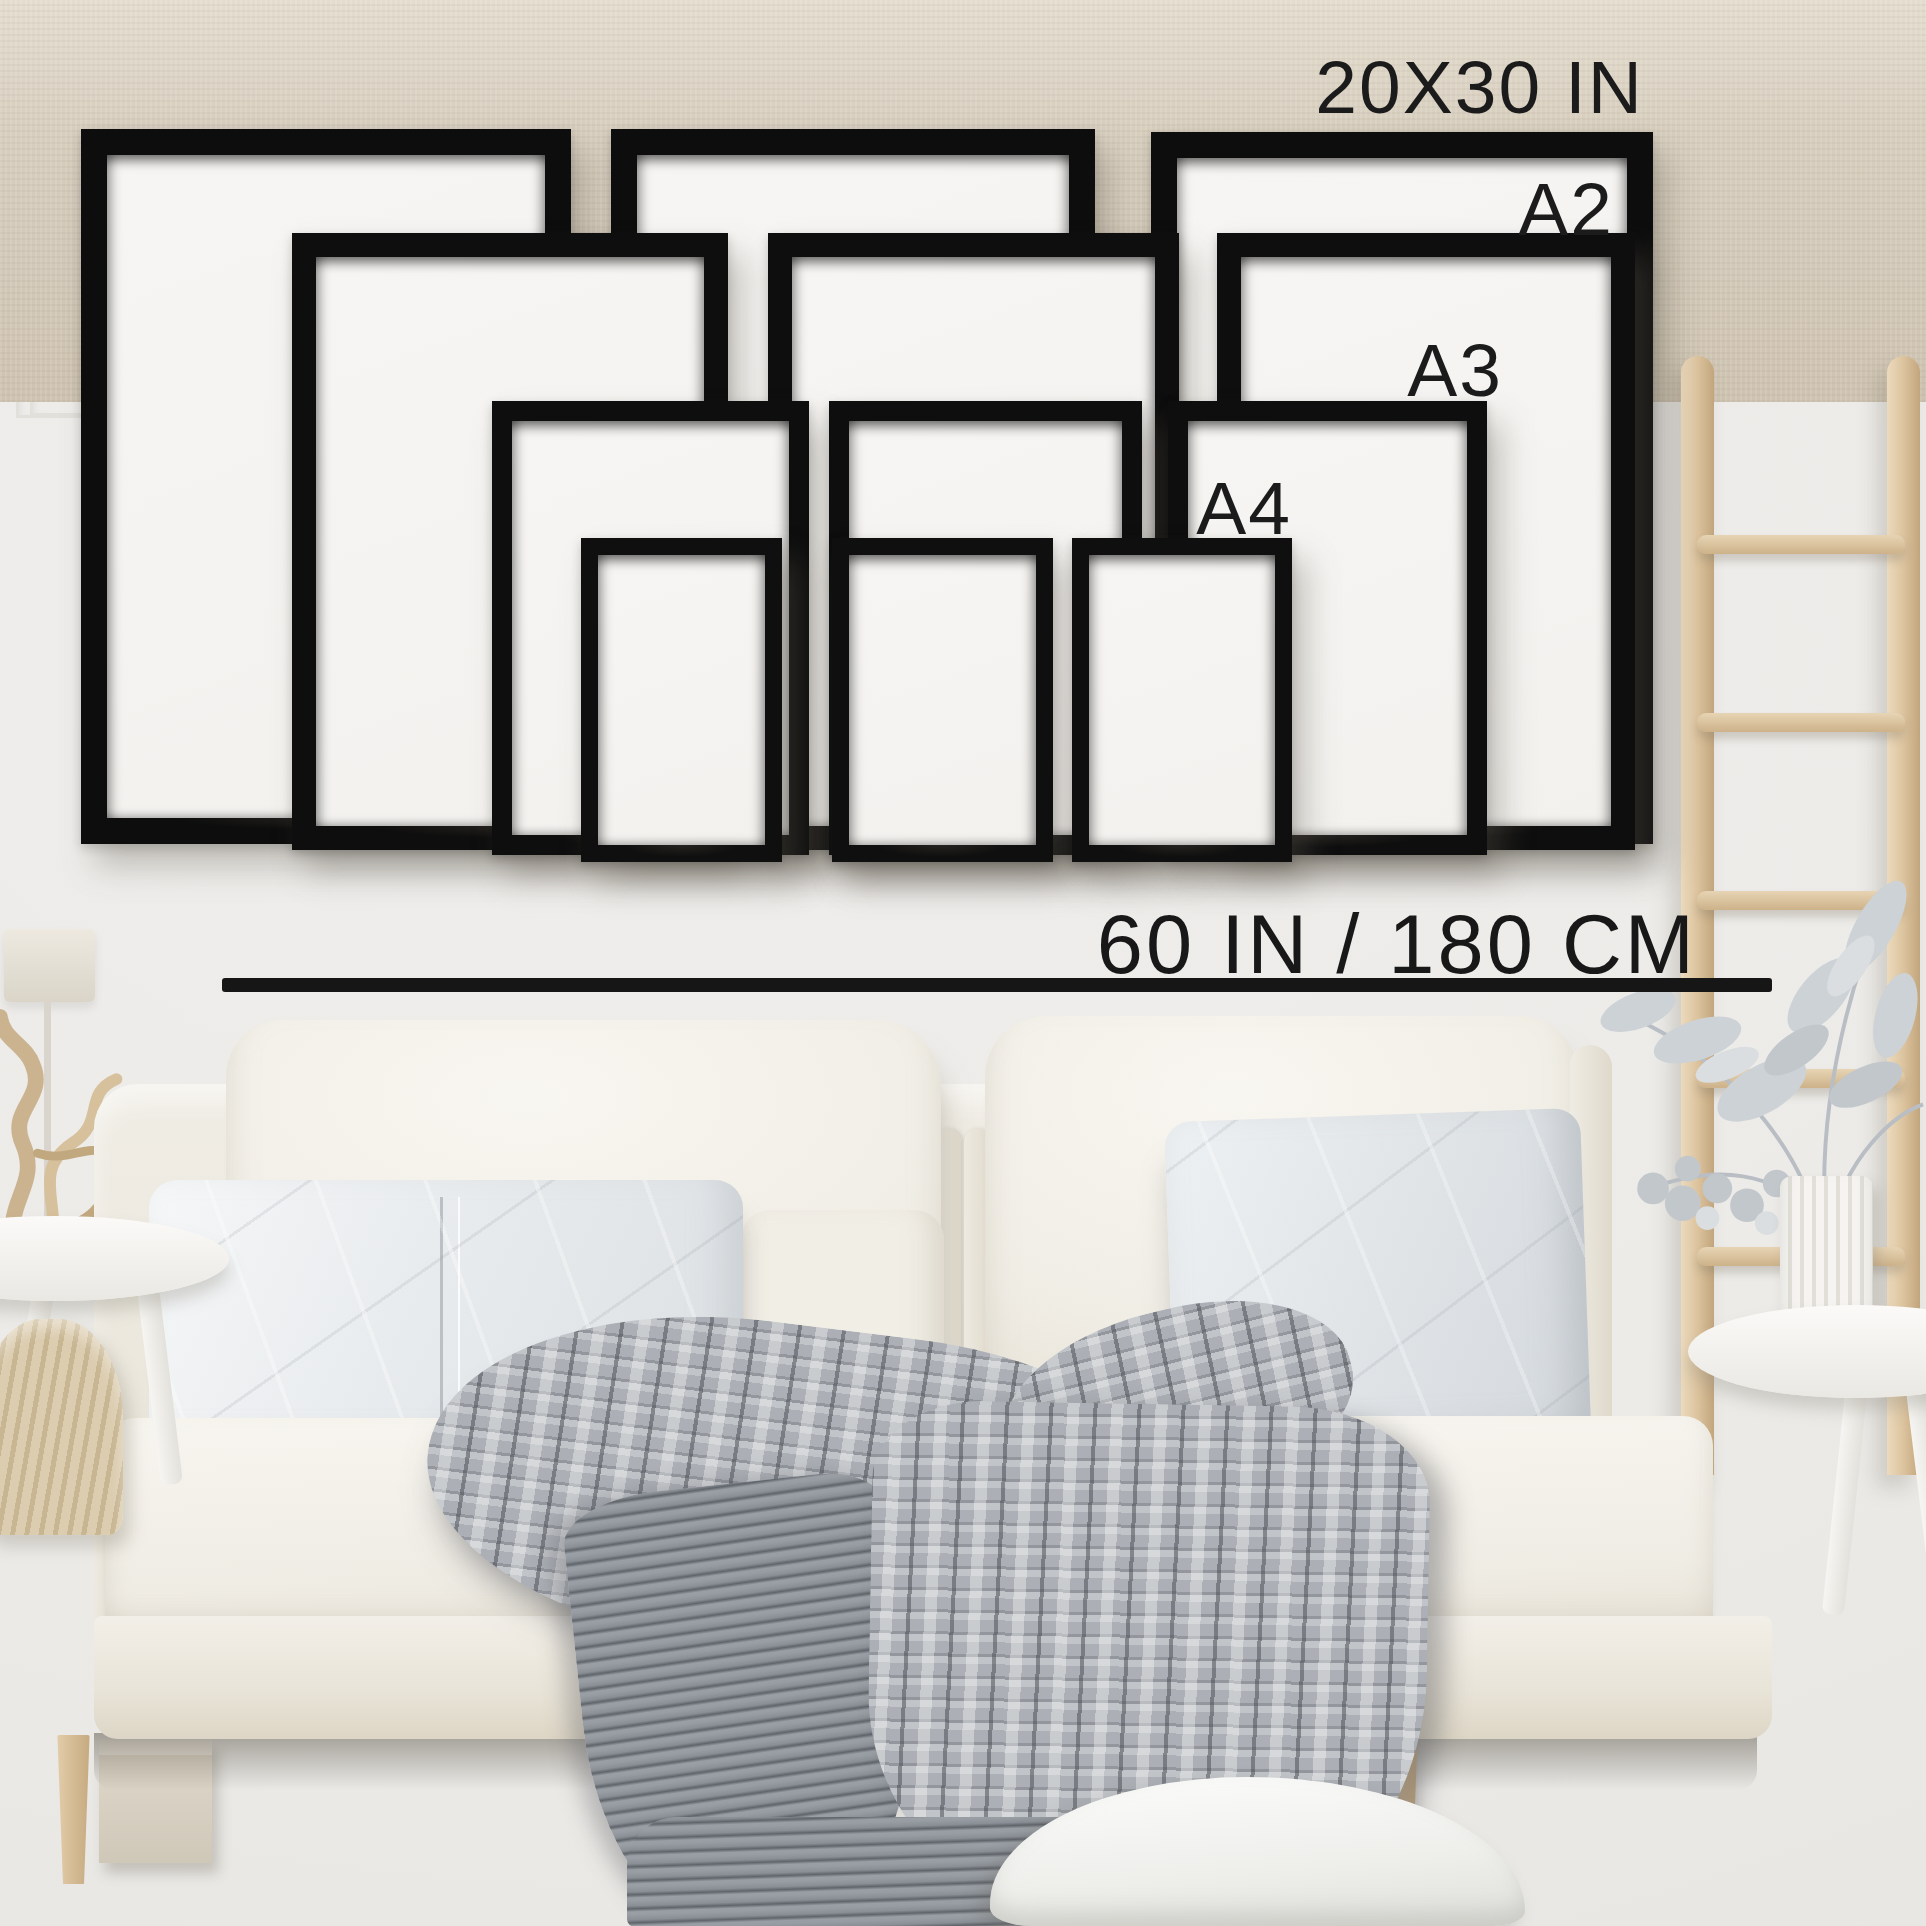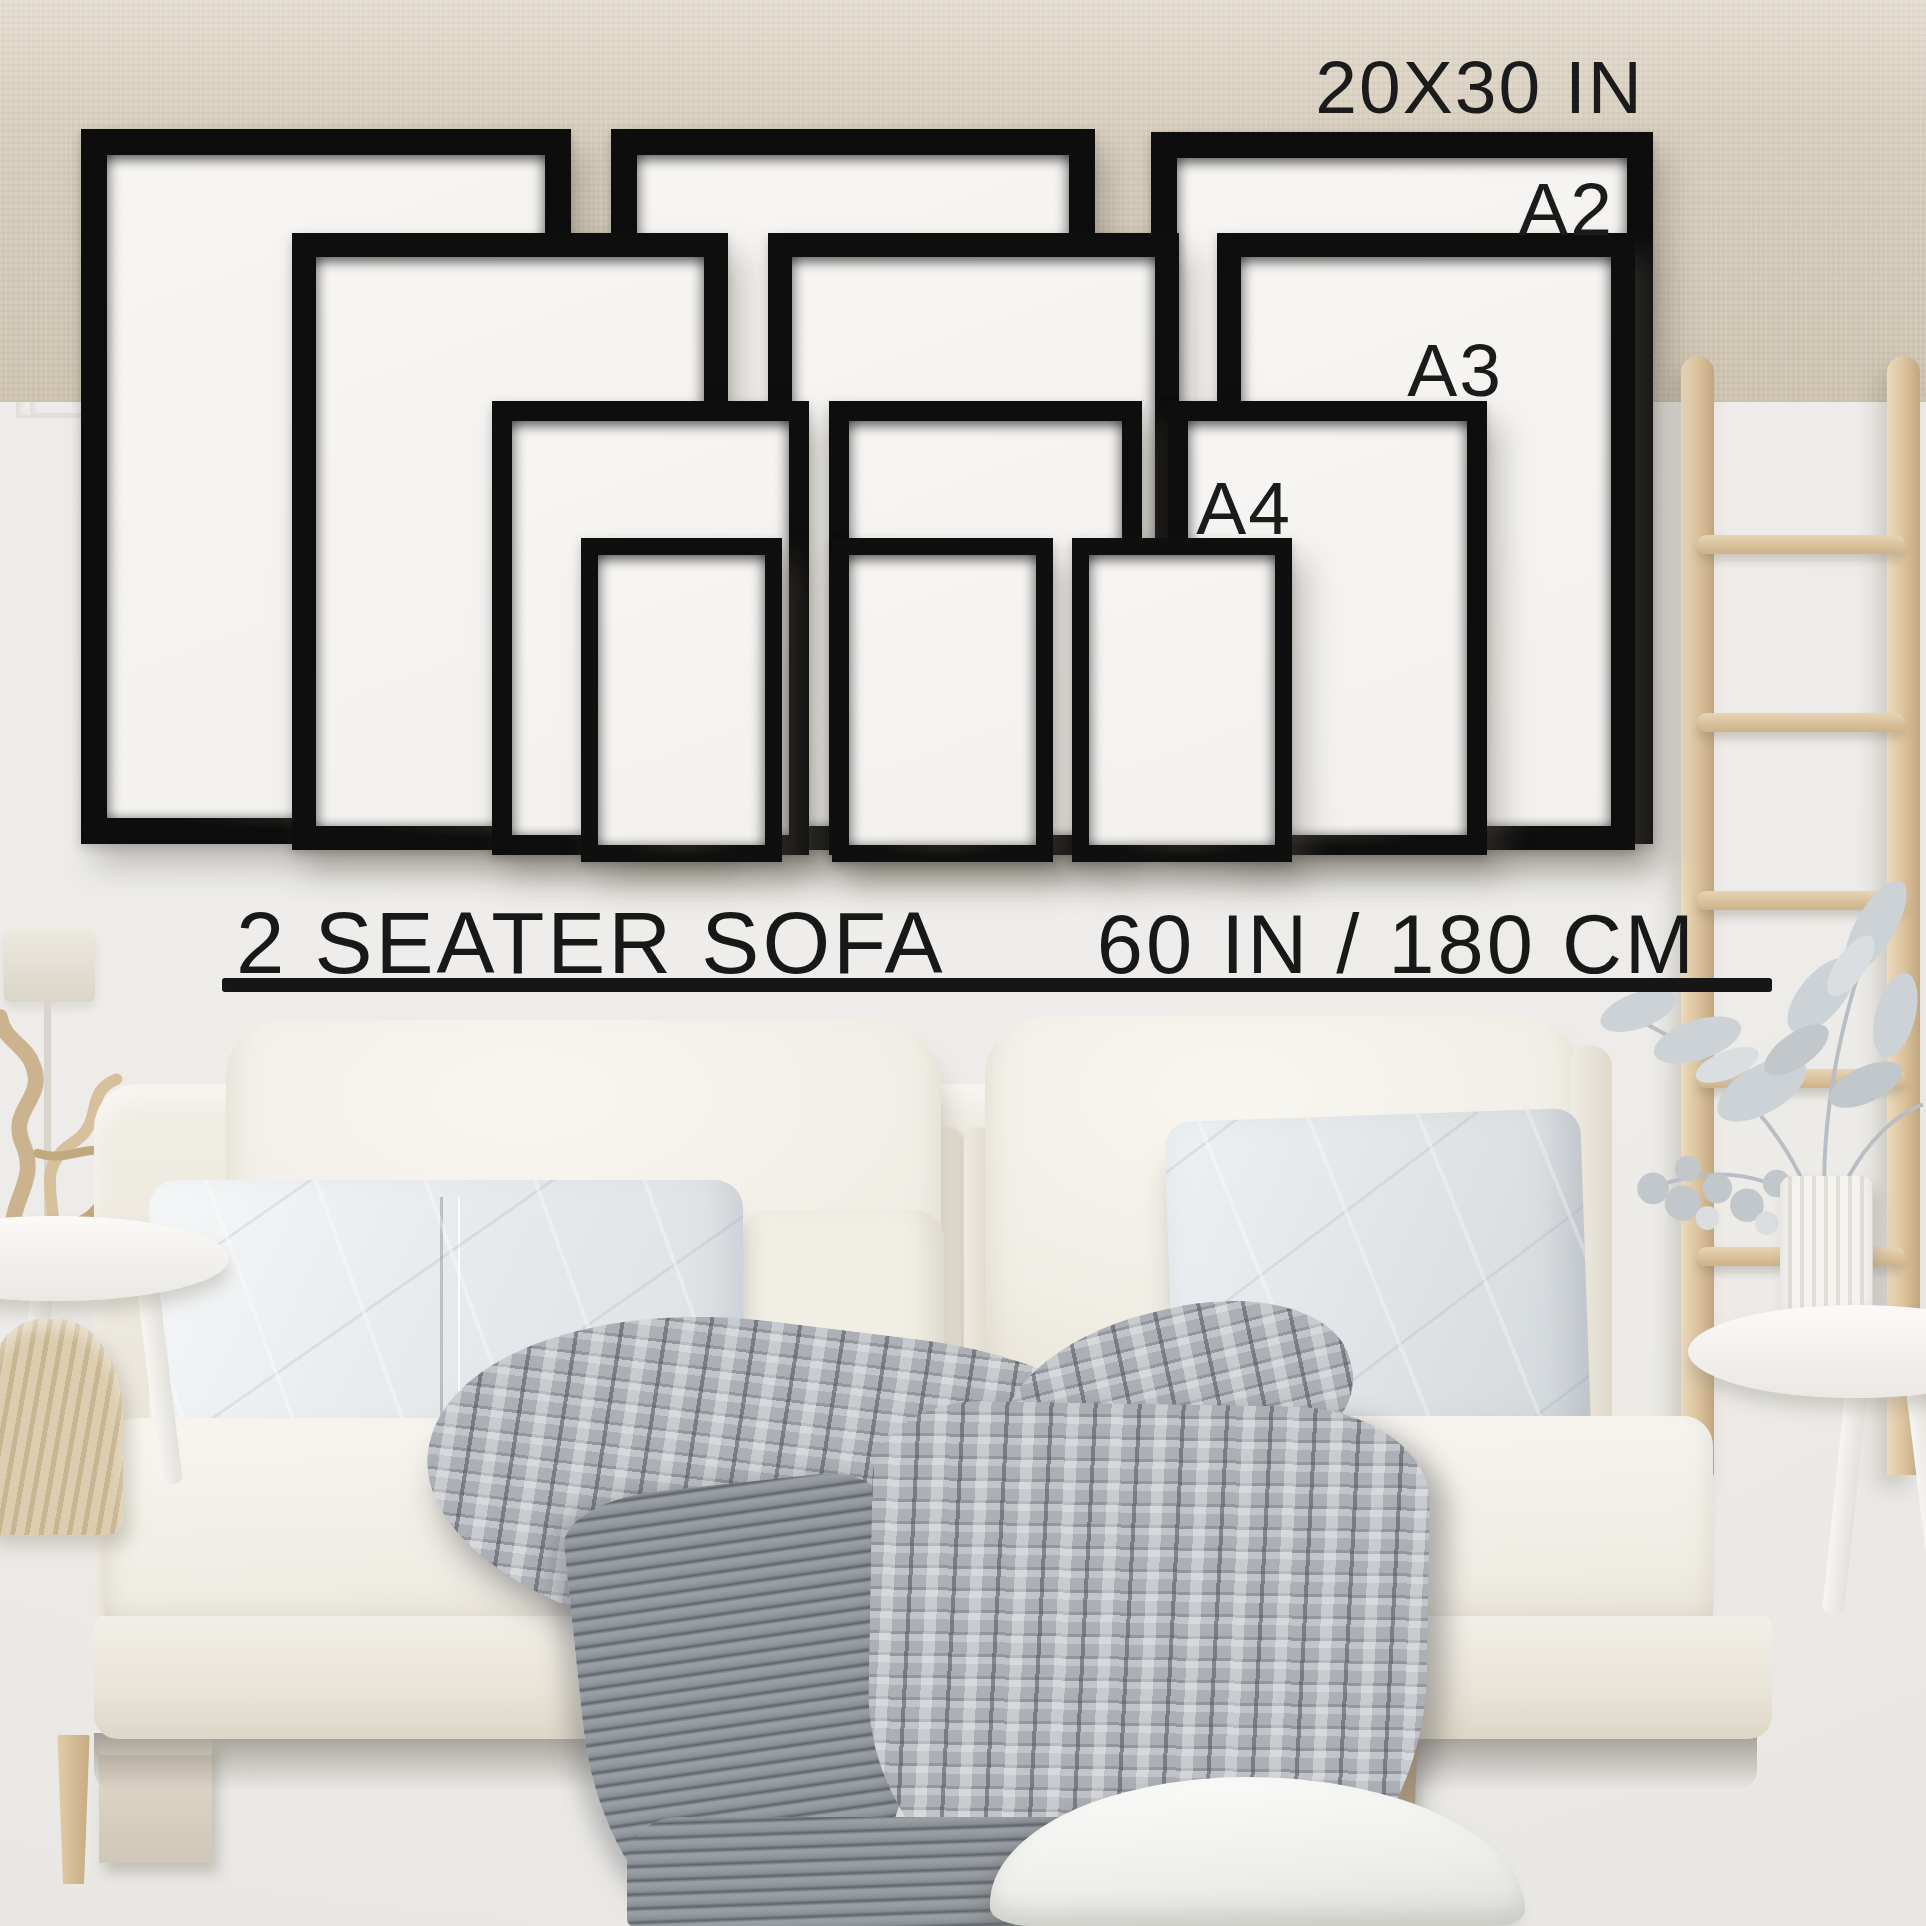--- a/index.html
+++ b/index.html
@@ -191,21 +191,20 @@
       <div class="frame row-a3" style="left: 1168px; top: 401px; width: 319px; height: 454px;"></div>
       <div class="frame row-a4" style="left: 581px; top: 538px; width: 201px; height: 324px;"></div>
       <div class="frame row-a4" style="left: 832px; top: 538px; width: 221px; height: 324px;"></div>
       <div class="frame row-a4" style="left: 1072px; top: 538px; width: 220px; height: 324px;"></div>
     </div>
 
   <div class="label l20">20X30 IN</div>
   <div class="label la2">A2</div>
   <div class="label la3">A3</div>
   <div class="label la4">A4</div>
-  <div class="caption name">2 SEATER SOFA</div>
   <div class="caption width">60 IN / 180 CM</div>
   <div class="measure-line"></div>
 
   <div class="lamp-shade"></div>
   <div class="lamp-pole"></div>
   <svg class="driftwood" viewBox="0 0 170 260">
     <path d="M30 255 C 10 200, 55 185, 35 140 C 20 105, 60 95, 45 60 C 38 40, 15 35, 12 12" fill="none" stroke="#CBB38F" stroke-width="16" stroke-linecap="round"></path>
     <path d="M60 250 C 80 210, 40 170, 85 140 C 120 118, 95 90, 130 75" fill="none" stroke="#D7C09C" stroke-width="12" stroke-linecap="round"></path>
     <path d="M40 245 C 60 220, 90 230, 110 205 M50 150 C 80 160, 100 140, 118 150" fill="none" stroke="#C2A87F" stroke-width="9" stroke-linecap="round"></path>
   </svg>

